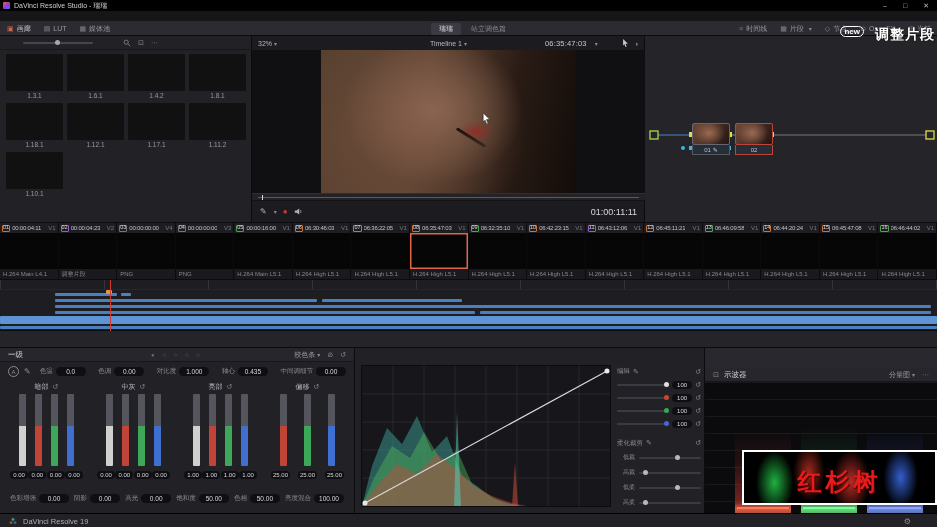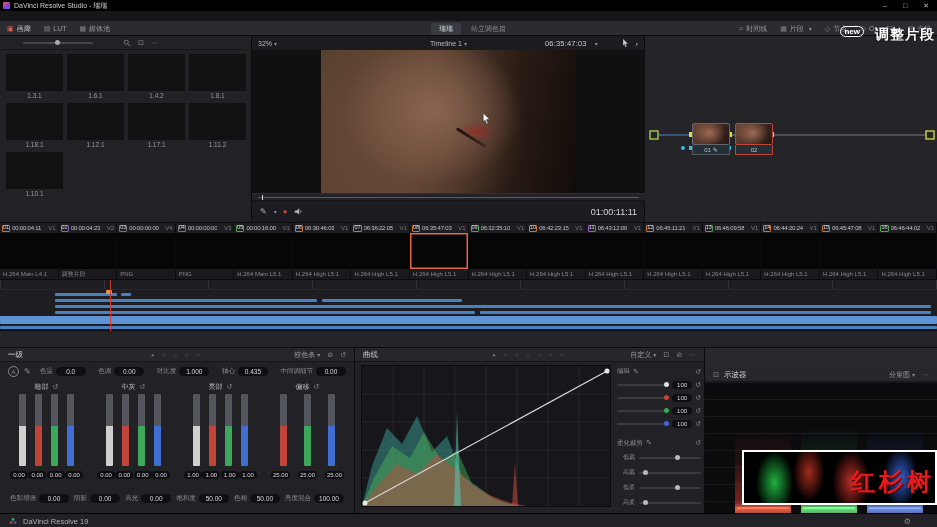--- a/index.html
+++ b/index.html
@@ -196,21 +196,21 @@
   #trace-b::after{background:#8aa6ff;}
 
   
   #watermark{position:absolute;left:742px;top:450px;width:195px;height:77px;z-index:90;}
   #wm-art{position:absolute;left:0;top:0;right:0;height:55px;background:
      radial-gradient(26px 44px at 16% 60%,rgba(40,220,80,.8),rgba(0,0,0,0) 72%),
      radial-gradient(22px 40px at 34% 40%,rgba(230,60,40,.7),rgba(0,0,0,0) 72%),
      radial-gradient(26px 44px at 56% 58%,rgba(240,60,50,.75),rgba(0,0,0,0) 72%),
      radial-gradient(24px 42px at 82% 50%,rgba(60,110,240,.85),rgba(0,0,0,0) 72%),#000;
      border:2px solid #fff;box-sizing:border-box;}
-  #wm-name{position:absolute;left:0;right:0;top:14px;text-align:right;font-family:"DejaVu Serif",serif;font-weight:bold;font-size:24px;color:#e81a1a;letter-spacing:4px;text-shadow:1px 1px 0 #400;}
+  #wm-name{position:absolute;left:0;right:0;top:14px;text-align:center;font-family:"DejaVu Serif",serif;font-weight:bold;font-size:24px;color:#e81a1a;letter-spacing:4px;text-shadow:1px 1px 0 #400;}
   #wm-url{position:absolute;left:0;right:0;bottom:0;height:22px;background:#fff;border:2px solid #000;box-sizing:border-box;display:flex;align-items:center;justify-content:center;font-family:"DejaVu Serif",serif;font-weight:bold;font-size:12.5px;color:#000;white-space:nowrap;}
 
   
   #statusbar{left:0;top:513px;width:937px;height:14px;background:#212126;border-top:1px solid #000;box-sizing:border-box;}
   #sb-left{position:absolute;left:8px;top:0;height:14px;display:flex;align-items:center;gap:5px;}
   #sb-logo{width:10px;height:8px;background:
      radial-gradient(3px 3px at 30% 70%,#e05a3a,rgba(0,0,0,0) 70%),
      radial-gradient(3px 3px at 70% 70%,#3a7fe0,rgba(0,0,0,0) 70%),
      radial-gradient(3px 3px at 50% 30%,#3ae07f,rgba(0,0,0,0) 70%);}
   #sb-app{font-size:7.5px;color:#b0b0b6;}
@@ -778,30 +778,20 @@
     <span class="pill">50.00</span>
   </div>
         <div class="prm">
     <span class="p-label">亮度混合</span>
     <span class="pill">100.00</span>
   </div>
       </div>
   </div>
 
   <div id="pal-curves" class="palette">
-    <div class="p-header">
-      <span class="p-dots">● ○ ○ ○ ○ ○ ○</span>
-      <span class="p-tab">曲线</span>
-      <span class="p-right">
-        <span><span>自定义</span><span class="dd"></span></span>
-        <span class="r-ico">⊡</span>
-        <span class="r-ico">⊘</span>
-        <span class="r-ico">⋯</span>
-      </span>
-    </div>
     <div id="cv-graph">
       <svg width="248" height="140" viewBox="0 0 248 140">
         <g stroke="#26262c" stroke-width="1">
           <line x1="31" y1="0" x2="31" y2="140"></line>
             <line x1="62" y1="0" x2="62" y2="140"></line>
             <line x1="93" y1="0" x2="93" y2="140"></line>
             <line x1="124" y1="0" x2="124" y2="140"></line>
             <line x1="155" y1="0" x2="155" y2="140"></line>
             <line x1="186" y1="0" x2="186" y2="140"></line>
             <line x1="217" y1="0" x2="217" y2="140"></line>

